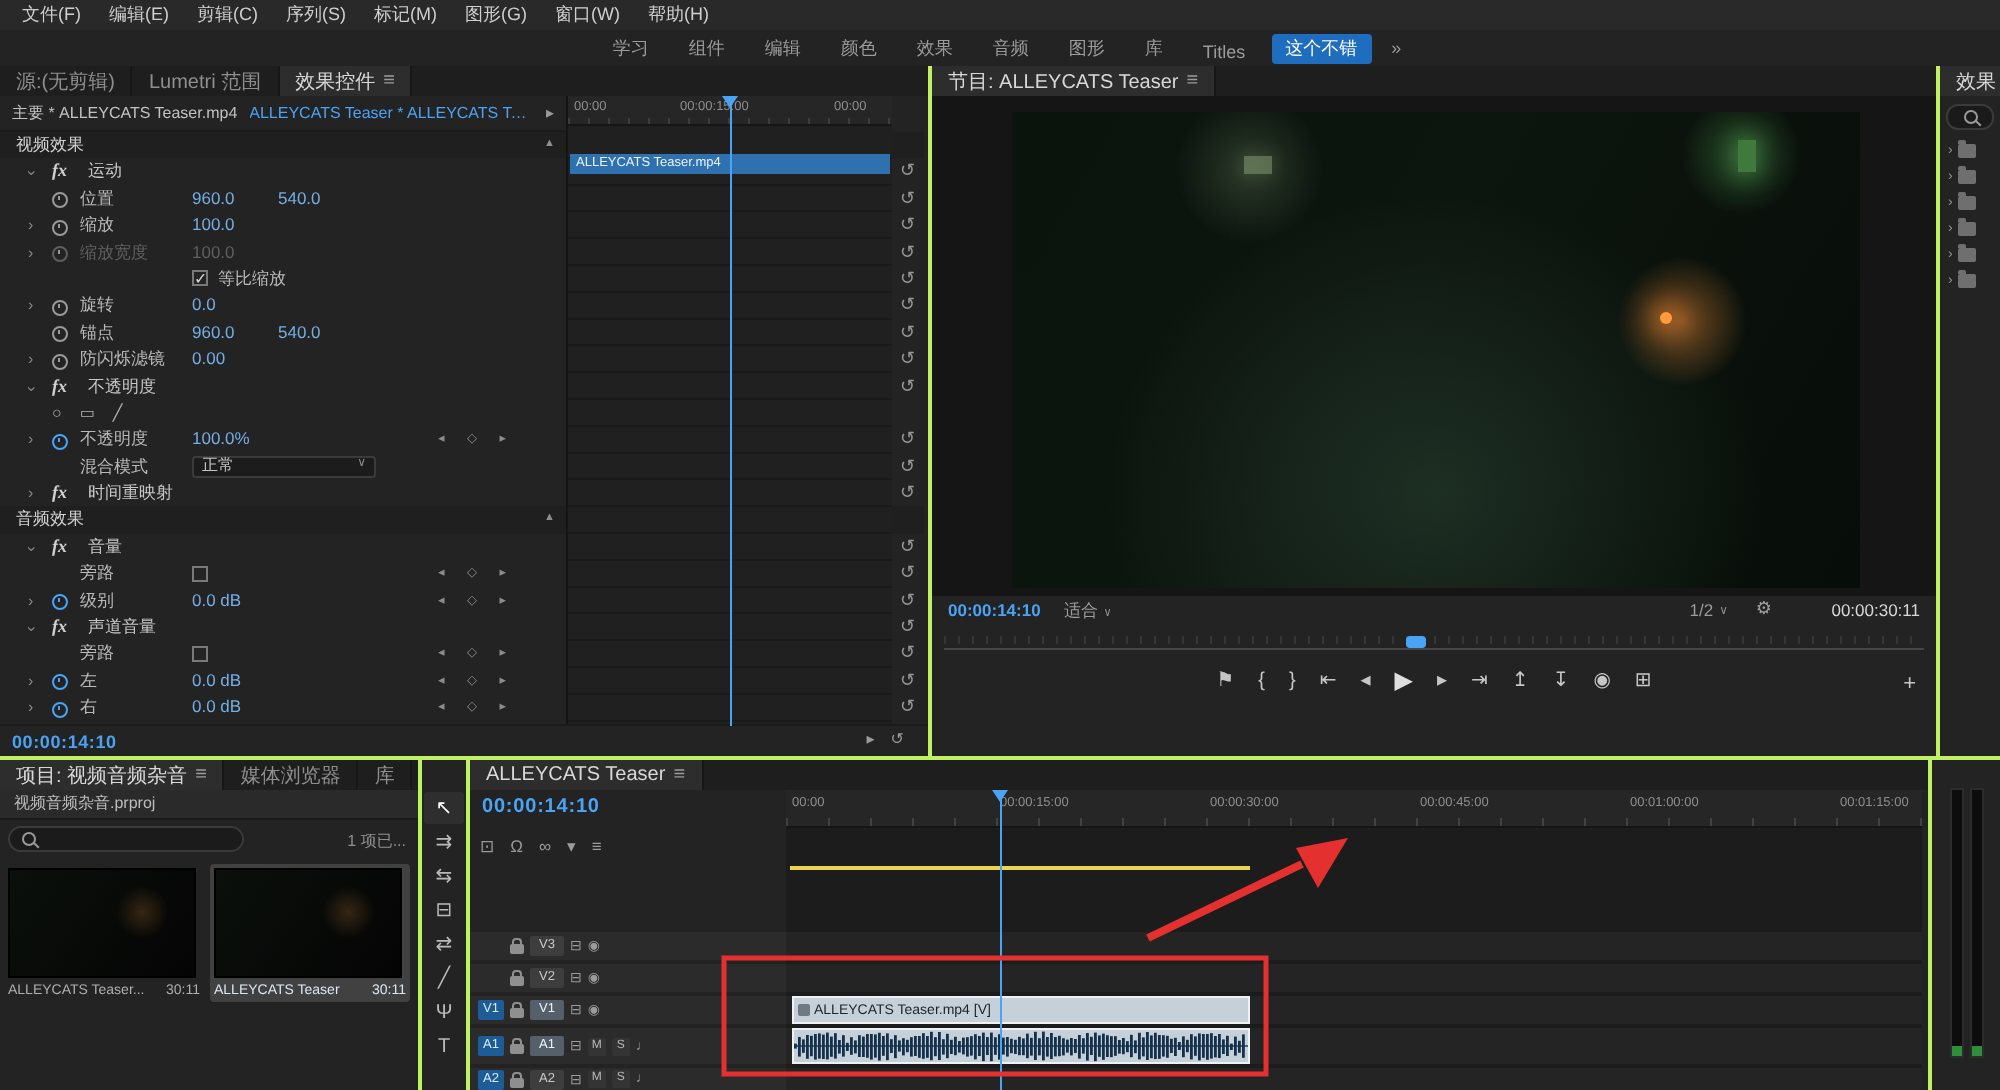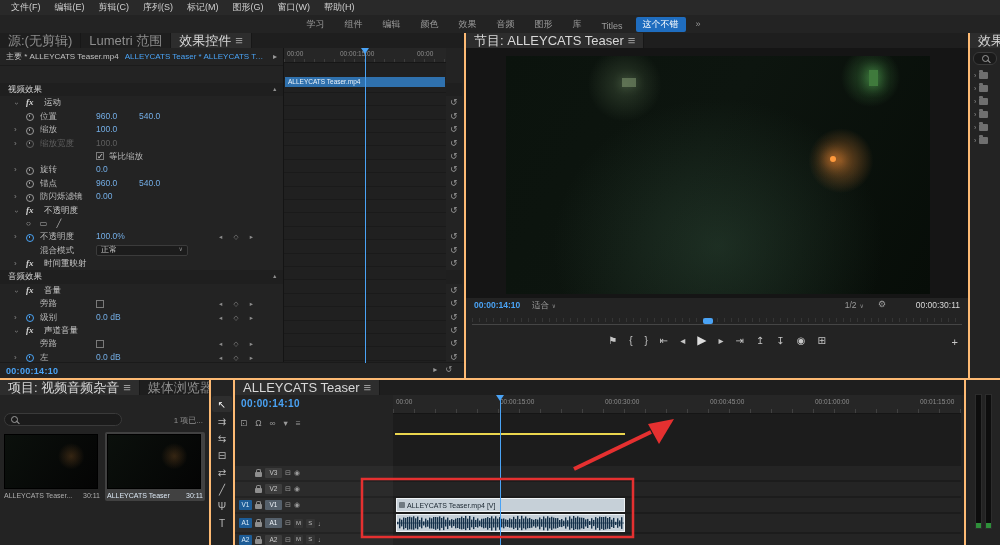--- a/index.html
+++ b/index.html
@@ -1,44 +1,44 @@
 <!DOCTYPE html>
 <html><head>
 <meta charset="utf-8">
 <style>
   html,body{margin:0;padding:0;background:#121212;width:1000px;height:545px;overflow:hidden;
     font-family:"Liberation Sans","DejaVu Sans",sans-serif;-webkit-font-smoothing:antialiased;}
-  .app{position:relative;width:1000px;height:545px;background:#fdba74;font-size:9px;color:#c8c8c8;border-radius:24px;}
+  .app{position:relative;width:1000px;height:545px;background:#bef264;font-size:9px;color:#c8c8c8;border-radius:24px;}
 
   
   .menubar{position:absolute;left:0;top:0;width:100%;height:15px;background:#292929;display:flex;align-items:center;padding-left:4px;box-sizing:border-box;font-size:9px;color:#cfcfcf;}
   .menu-item{padding:0 7px;white-space:nowrap;}
 
   
   .wsbar{position:absolute;left:0;top:15px;width:100%;height:18px;background:#232323;display:flex;align-items:center;justify-content:center;font-size:9px;color:#9b9b9b;}
   .ws-tabs{display:flex;align-items:flex-end;gap:6px;}
   .ws-tab{padding:1px 7px;border-radius:2px;white-space:nowrap;}
   .ws-tab.active{background:#1f6dbf;color:#ffffff;}
   .ws-more{margin-left:10px;color:#9b9b9b;}
 
   
   .panel{position:absolute;background:#232323;overflow:hidden;}
-  .ptabs{position:absolute;top:0;left:0;right:0;height:15px;background:#1e1e1e;display:flex;font-size:13px;color:#8e8e8e;overflow:hidden;}
+  .ptabs{position:absolute;top:0;left:0;right:0;height:15px;background:#1e1e1e;display:flex;font-size:10px;color:#8e8e8e;overflow:hidden;}
   .ptab{display:flex;align-items:center;gap:4px;padding:0 8px;border-right:1px solid #171717;white-space:nowrap;}
   .ptab.active{background:#2d2d2d;color:#d8d8d8;}
   .pmenu{display:none;color:#9a9a9a;}
   .ptab.active .pmenu{display:inline;}
 
   
   #ec{left:0;top:33px;width:464px;height:345px;}
   .ec-head{position:absolute;top:15px;left:0;width:283px;height:18px;display:flex;align-items:center;gap:6px;padding:0 6px;font-size:8px;overflow:hidden;box-sizing:border-box;background:#232323;border-bottom:1px solid #1b1b1b;}
   .ec-master{color:#c2c2c2;white-space:nowrap;flex:none;}
   .ec-seq{color:#4aa3f5;white-space:nowrap;overflow:hidden;text-overflow:ellipsis;}
   .ec-arrow{margin-left:auto;color:#9a9a9a;flex:none;}
-  .ec-rows{position:absolute;top:50px;left:0;width:462px;}
+  .ec-rows{position:absolute;top:33px;left:0;width:462px;}
   .ecrow{position:relative;height:13.4px;font-size:8.5px;line-height:13.4px;}
   .ecrow .tw{position:absolute;left:14px;top:0;font-size:8px;color:#8a8a8a;visibility:hidden;}
   .ecrow.has-twirl .tw{visibility:visible;}
   .ecrow.open .tw{display:inline-block;transform:rotate(90deg);transform-origin:45% 55%;}
   .ecrow .sw{display:none;}
   .ecrow.has-sw .sw{display:block;position:absolute;left:26px;top:3.5px;width:6px;height:6px;border:1px solid #9a9a9a;border-radius:50%;}
   .ecrow.has-sw .sw::after{content:"";position:absolute;left:2px;top:1px;width:1px;height:2px;background:#9a9a9a;}
   .ecrow.sw-on .sw{border-color:#4aa3f5;}
   .ecrow.sw-on .sw::after{background:#4aa3f5;}
   .ecrow .fxb{display:none;font-family:"Liberation Serif","DejaVu Serif",serif;font-style:italic;font-weight:bold;color:#d2d2d2;font-size:9px;}
@@ -667,20 +667,21 @@
         <div class="ptab">
           <span class="ptab-lbl">媒体浏览器</span>
 
         </div>
 
         <div class="ptab">
           <span class="ptab-lbl">库</span>
 
         </div>
       </div>
+    <div class="pj-file">视频音频杂音.prproj</div>
     <div class="pj-search">
         <span class="mag"></span>
       </div>
     <span class="pj-count">1 项已...</span>
     <div class="pj-items">
 
         <div class="pcell">
           <div class="pthumb"></div>
           <div class="plbl">
             <span class="pname">ALLEYCATS Teaser...</span>

